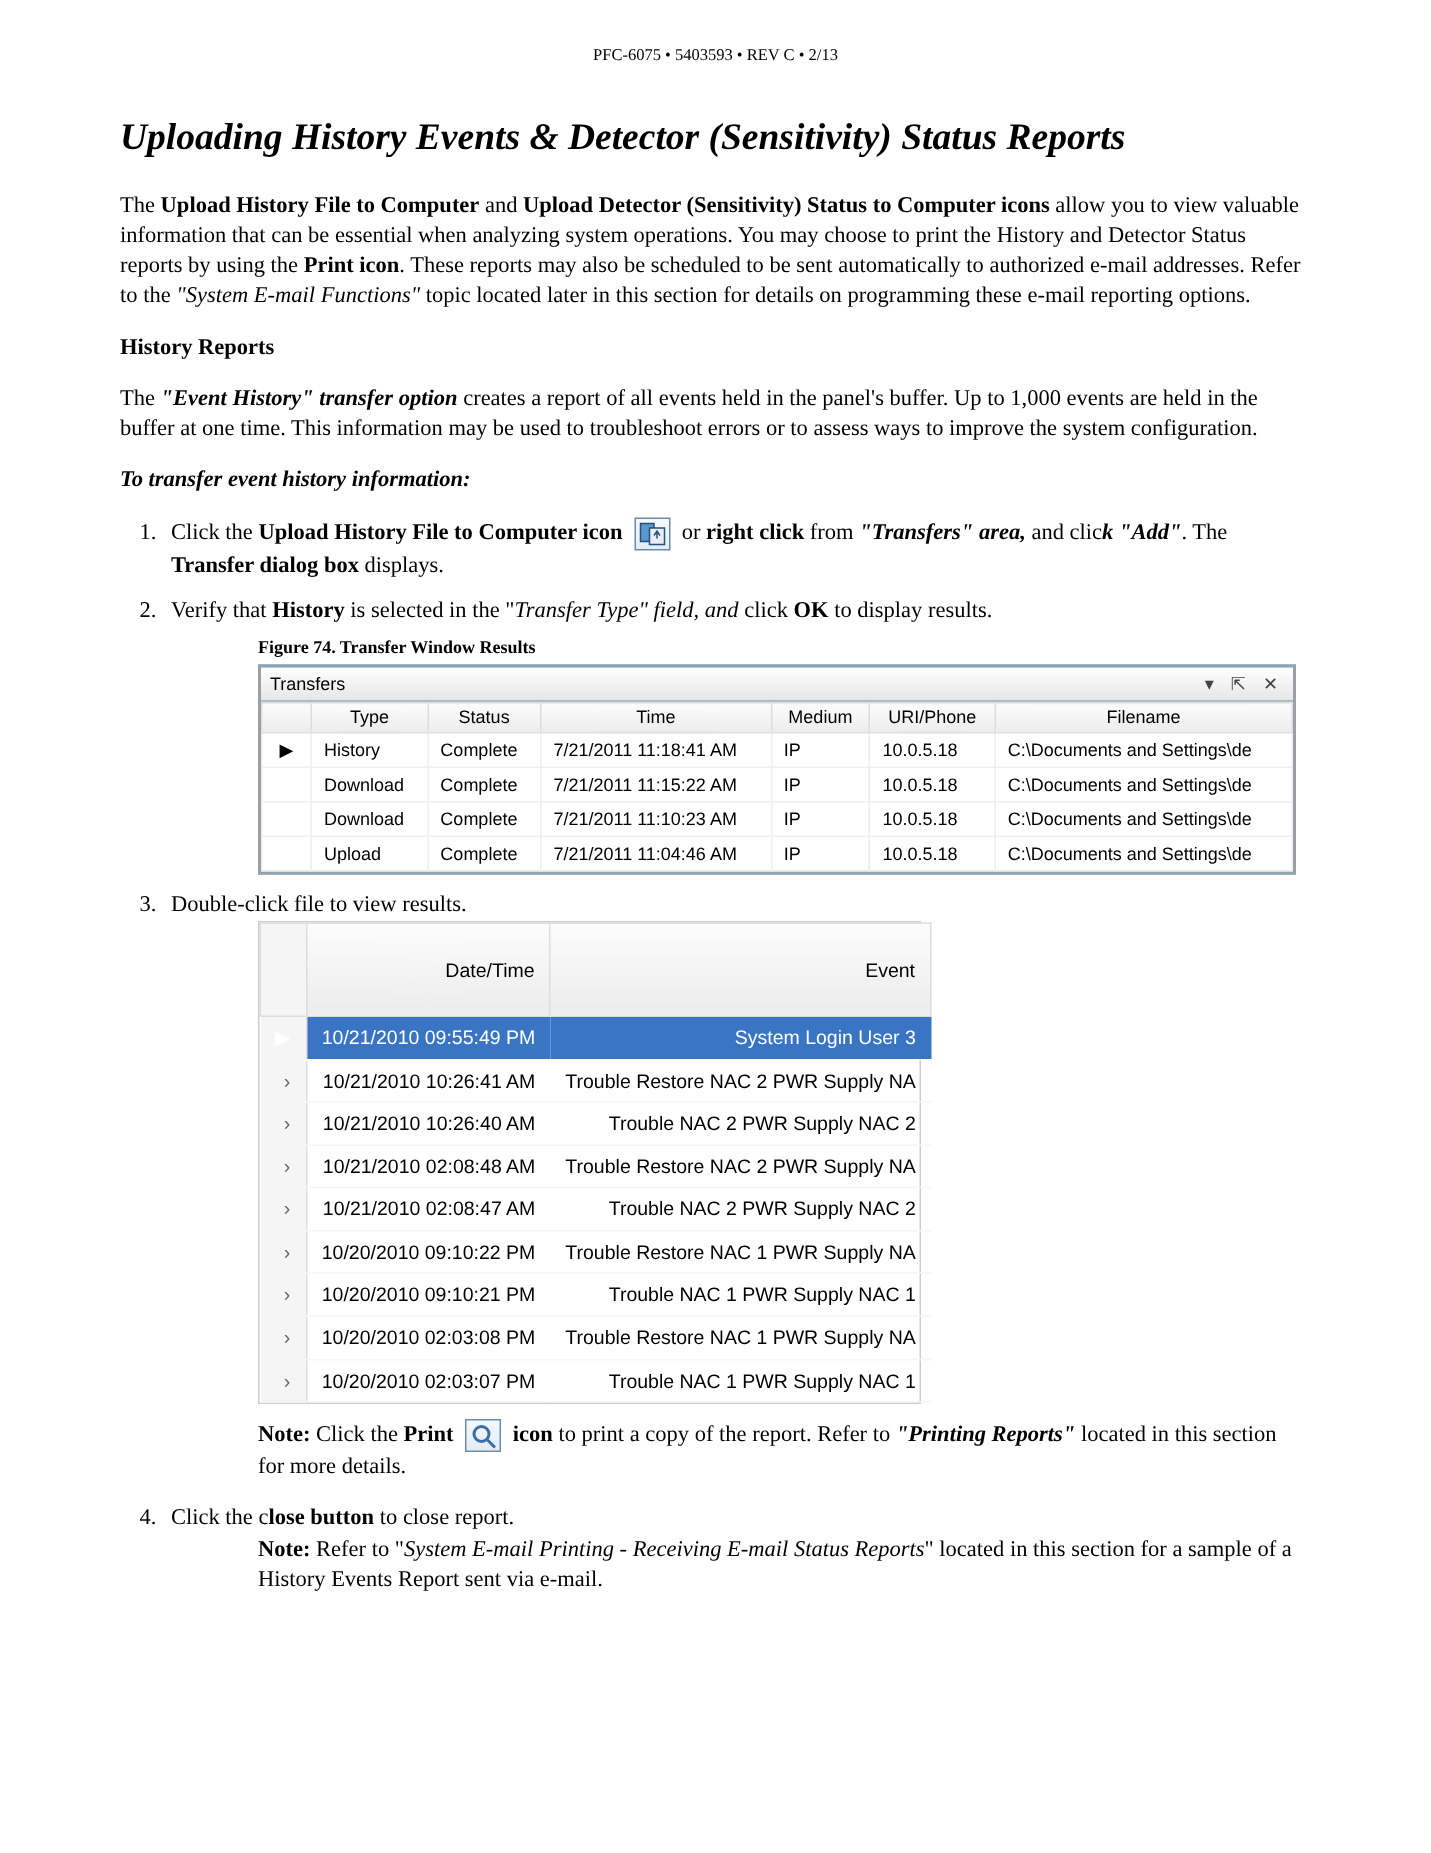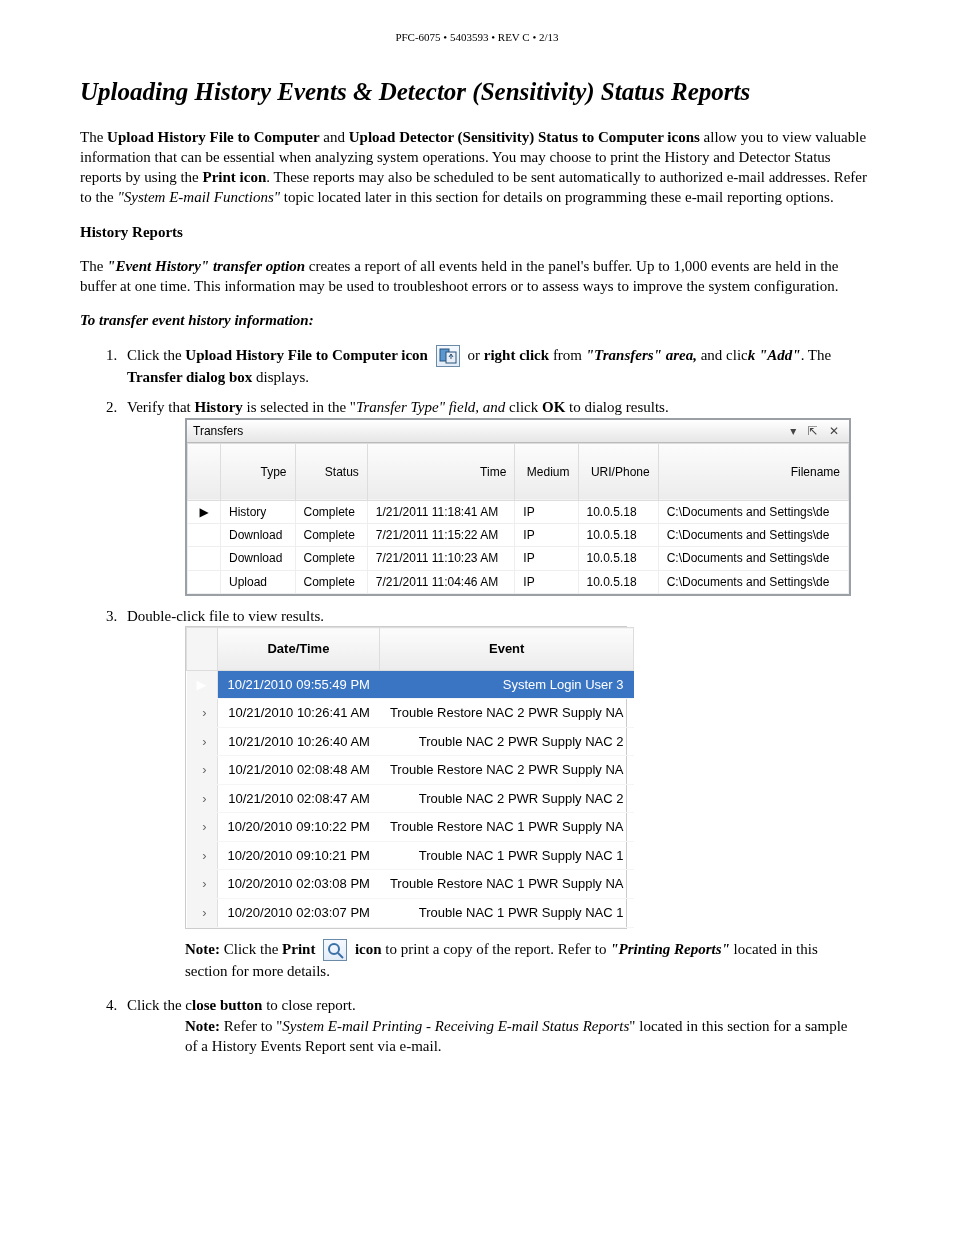--- a/index.html
+++ b/index.html
@@ -20,21 +20,21 @@
     font-size: 25px;
     font-weight: bold;
     margin: 0 0 18px 0;
     font-style: italic;
   }
   p { margin: 0 0 14px 0; }
   .bold { font-weight: bold; }
   .italic { font-style: italic; }
   .boldit { font-weight: bold; font-style: italic; }
   ol.steps {
-    margin: 13px;
+    margin: 0;
     padding-left: 28px;
   }
   ol.steps > li {
     margin-bottom: 10px;
     padding-left: 6px;
   }
   .sub-indent {
     margin-left: 58px;
     margin-right: 10px;
   }
@@ -70,25 +70,25 @@
     border-bottom:1px solid #bbb;
     padding: 3px 6px;
   }
   .transfers-title .ctrls { letter-spacing:4px; color:#444; }
   .tgrid {
     width:100%;
     border-collapse:collapse;
     background:#fff;
   }
   .tgrid th {
-    text-align:right;
+    text-align:center;
     font-weight:normal;
     background: linear-gradient(#fcfcfc,#ececec);
     border:1px solid #ddd;
-    padding: 20px 8px;
+    padding: 1px 8px;
     font-size:12px;
   }
   .tgrid td {
     border:1px solid #eee;
     padding: 3px 8px;
     font-size:12px;
     white-space:nowrap;
   }
   .row-ptr {
     width:16px;
@@ -99,25 +99,25 @@
   
   .results-window {
     border:1px solid #ccc;
     background:#fff;
     font-family: Tahoma, Verdana, sans-serif;
     font-size:13px;
     width: 440px;
   }
   .rgrid { width:100%; border-collapse:collapse; }
   .rgrid th {
-    text-align:center;
-    font-weight:bold;
+    text-align:right;
+    font-weight:normal;
     background: linear-gradient(#fcfcfc,#ececec);
     border:1px solid #ddd;
-    padding: 12px 10px;
+    padding: 22px 10px;
   }
   .rgrid td {
     padding: 5px 10px;
     border-bottom:1px solid #f5f5f5;
     white-space:nowrap;
     text-align:right;
   }
   .rgrid tr.sel td {
     background:#3a75c4;
     color:#fff;
@@ -157,23 +157,24 @@
       <svg viewBox="0 0 22 20">
           <rect x="3" y="3" width="9" height="12" fill="#5a97d1" stroke="#27527a"></rect>
           <rect x="9" y="6" width="10" height="11" fill="#e9eef6" stroke="#27527a"></rect>
           <path d="M14 8 l0 5 M12 11 l2 -3 l2 3" stroke="#27527a" fill="none"></path>
         </svg>
     </span>
     <span>  or </span><span class="bold">right click</span><span> from </span><span class="boldit">"Transfers" area,</span><span> and clic</span><span class="boldit">k "Add"</span><span>. The </span><span class="bold">Transfer dialog box</span><span> displays.</span>
   </li>
 
   <li>
-    <span>Verify that </span><span class="bold">History</span><span> is selected  in the "</span><span class="italic">Transfer Type" field, and </span><span>click </span><span class="bold">OK</span><span> to dialog results.</span>
+    <span>Verify that </span><span class="bold">History</span><span> is selected  in the "</span><span class="italic">Transfer Type" field, and </span><span>click </span><span class="bold">OK</span><span> to display results.</span>
 
     <div class="sub-indent">
+      <div class="figcap">Figure 74. Transfer Window Results</div>
       <div class="transfers-window">
         <div class="transfers-title">
           <span>Transfers</span>
           <span class="ctrls">▾ ⇱ ✕</span>
         </div>
         <table class="tgrid">
           <thead>
             <tr>
               <th class="row-ptr"></th>
               <th>Type</th>
@@ -182,21 +183,21 @@
               <th>Medium</th>
               <th>URI/Phone</th>
               <th>Filename</th>
             </tr>
           </thead>
           <tbody id="transfers-body">
               <tr>
                 <td class="row-ptr">▶</td>
                 <td class="dotted-under">History</td>
                 <td>Complete</td>
-                <td>1/21/2011 11:18:41 AM</td>
+                <td>7/21/2011 11:18:41 AM</td>
                 <td>IP</td>
                 <td>10.0.5.18</td>
                 <td>C:\Documents and Settings\de</td>
               </tr>
               <tr>
                 <td class="row-ptr"></td>
                 <td>Download</td>
                 <td>Complete</td>
                 <td>7/21/2011 11:15:22 AM</td>
                 <td>IP</td>

